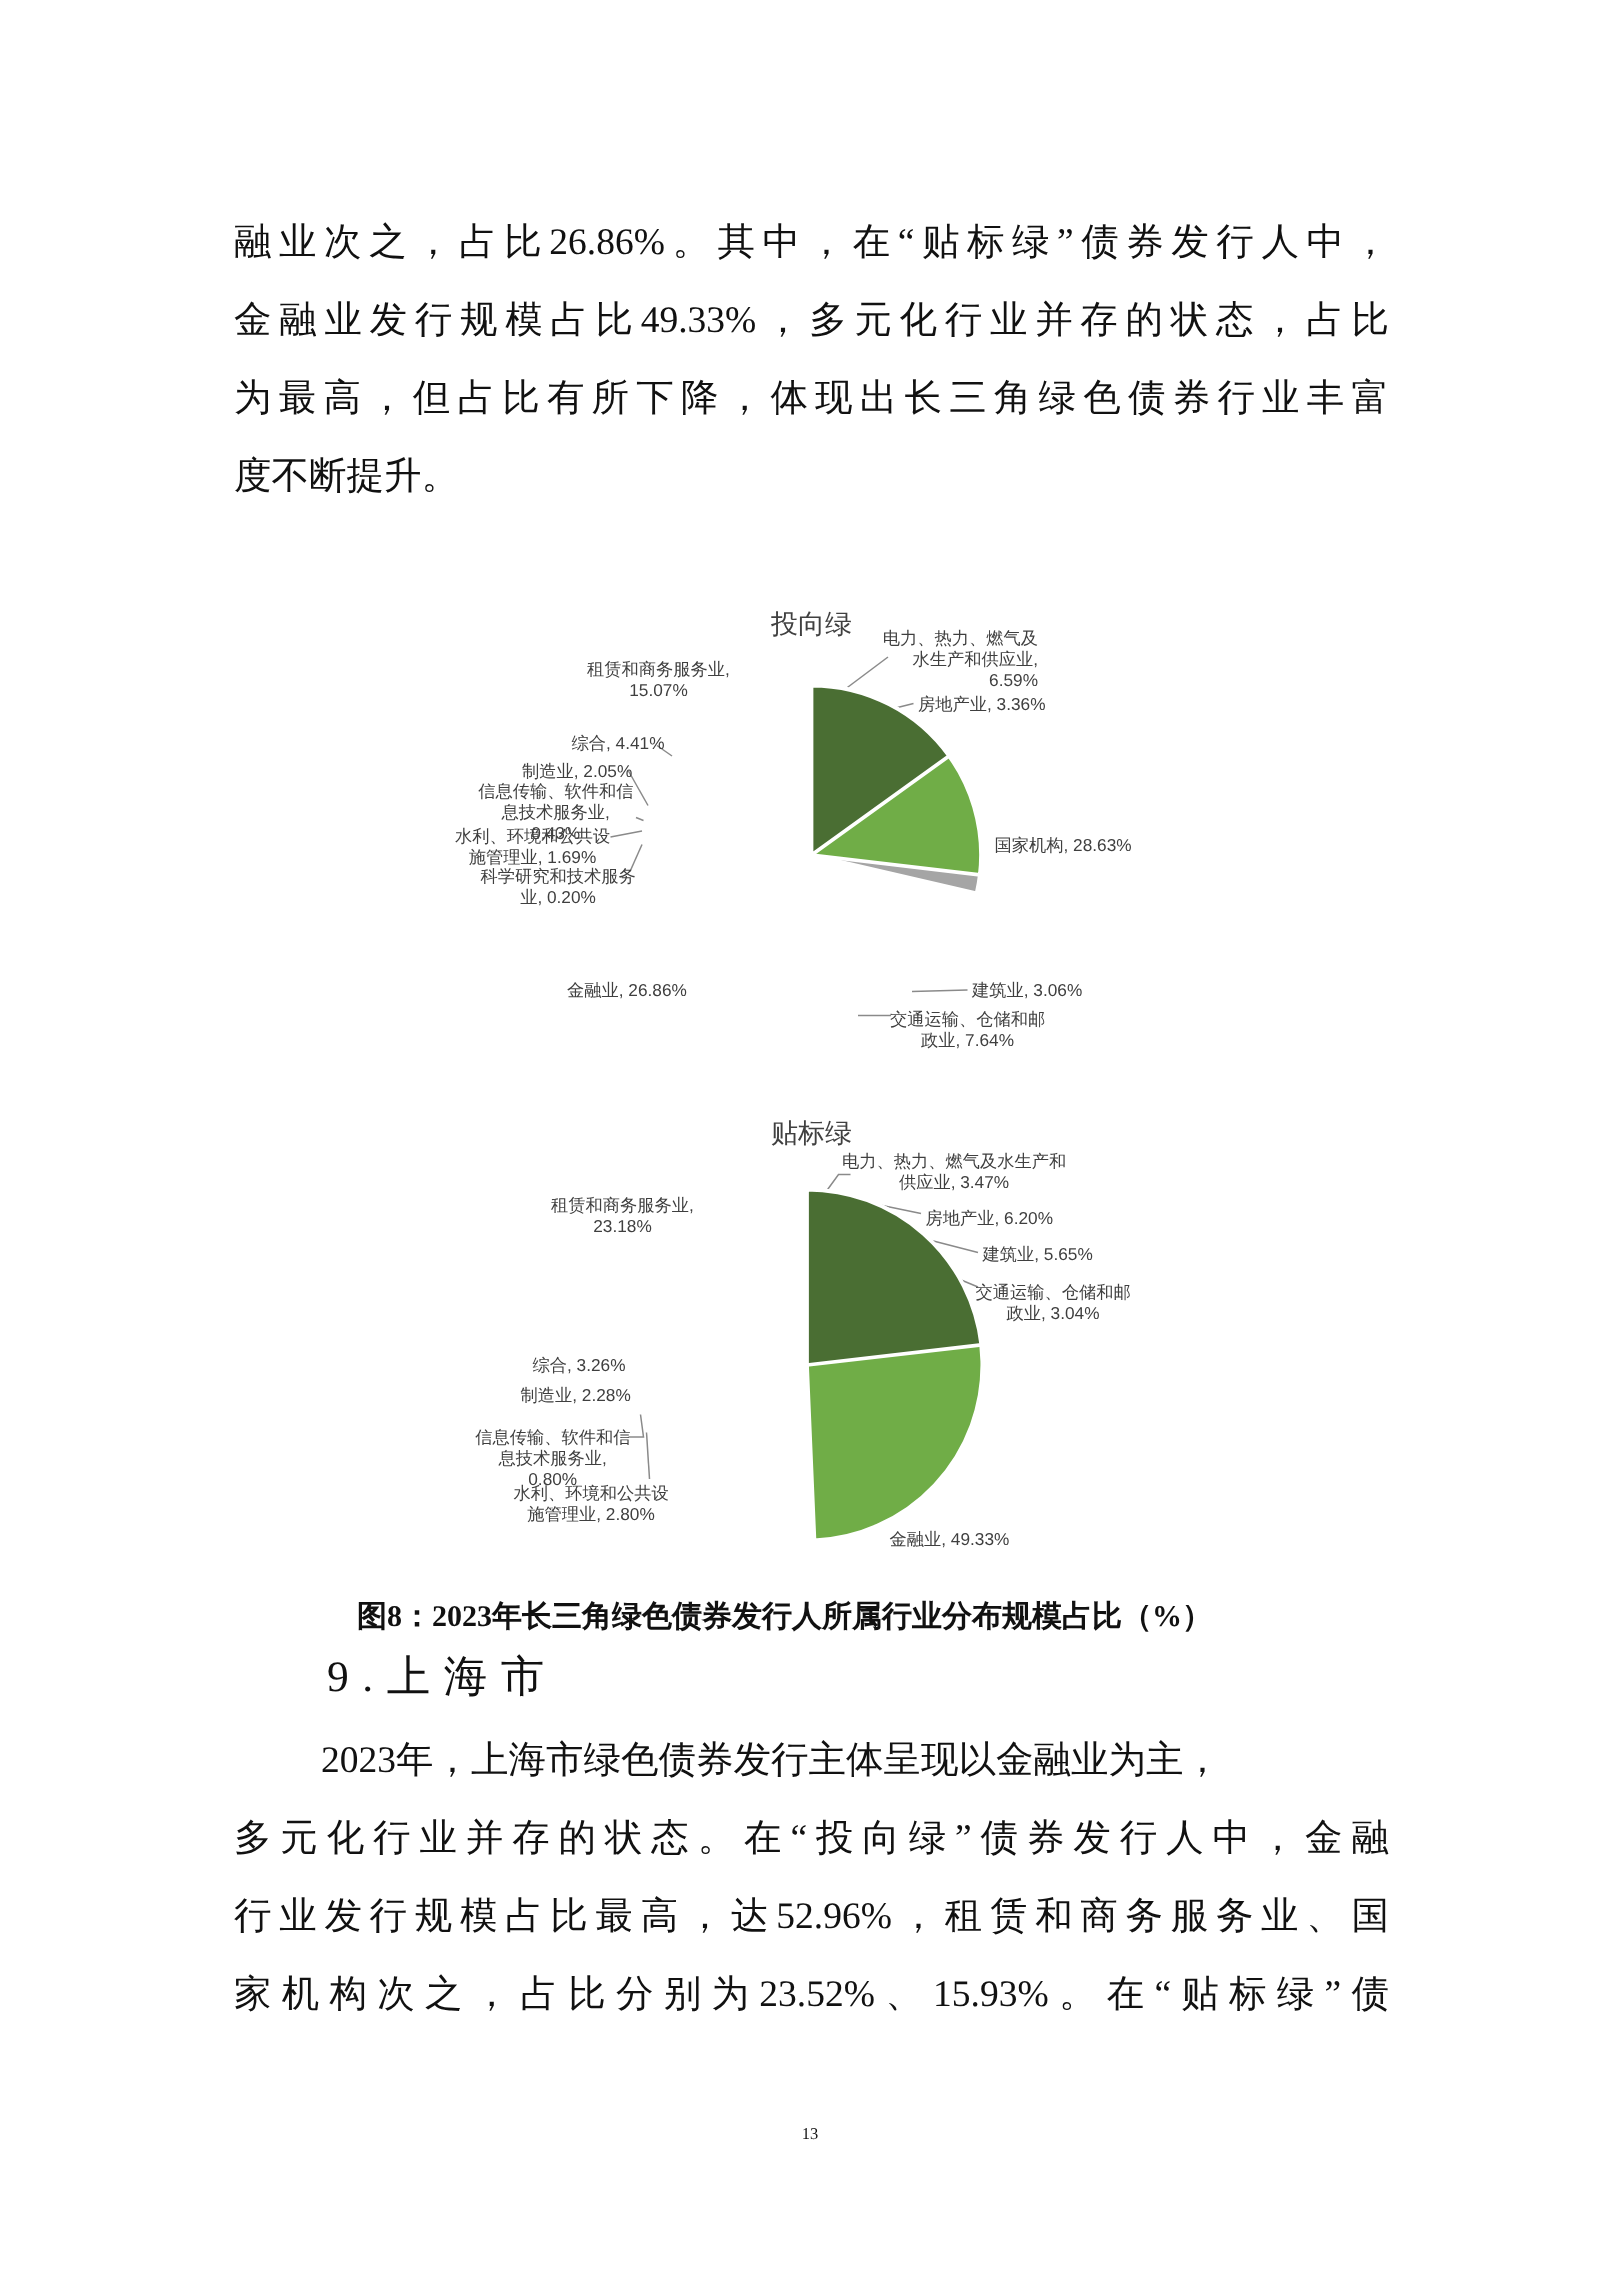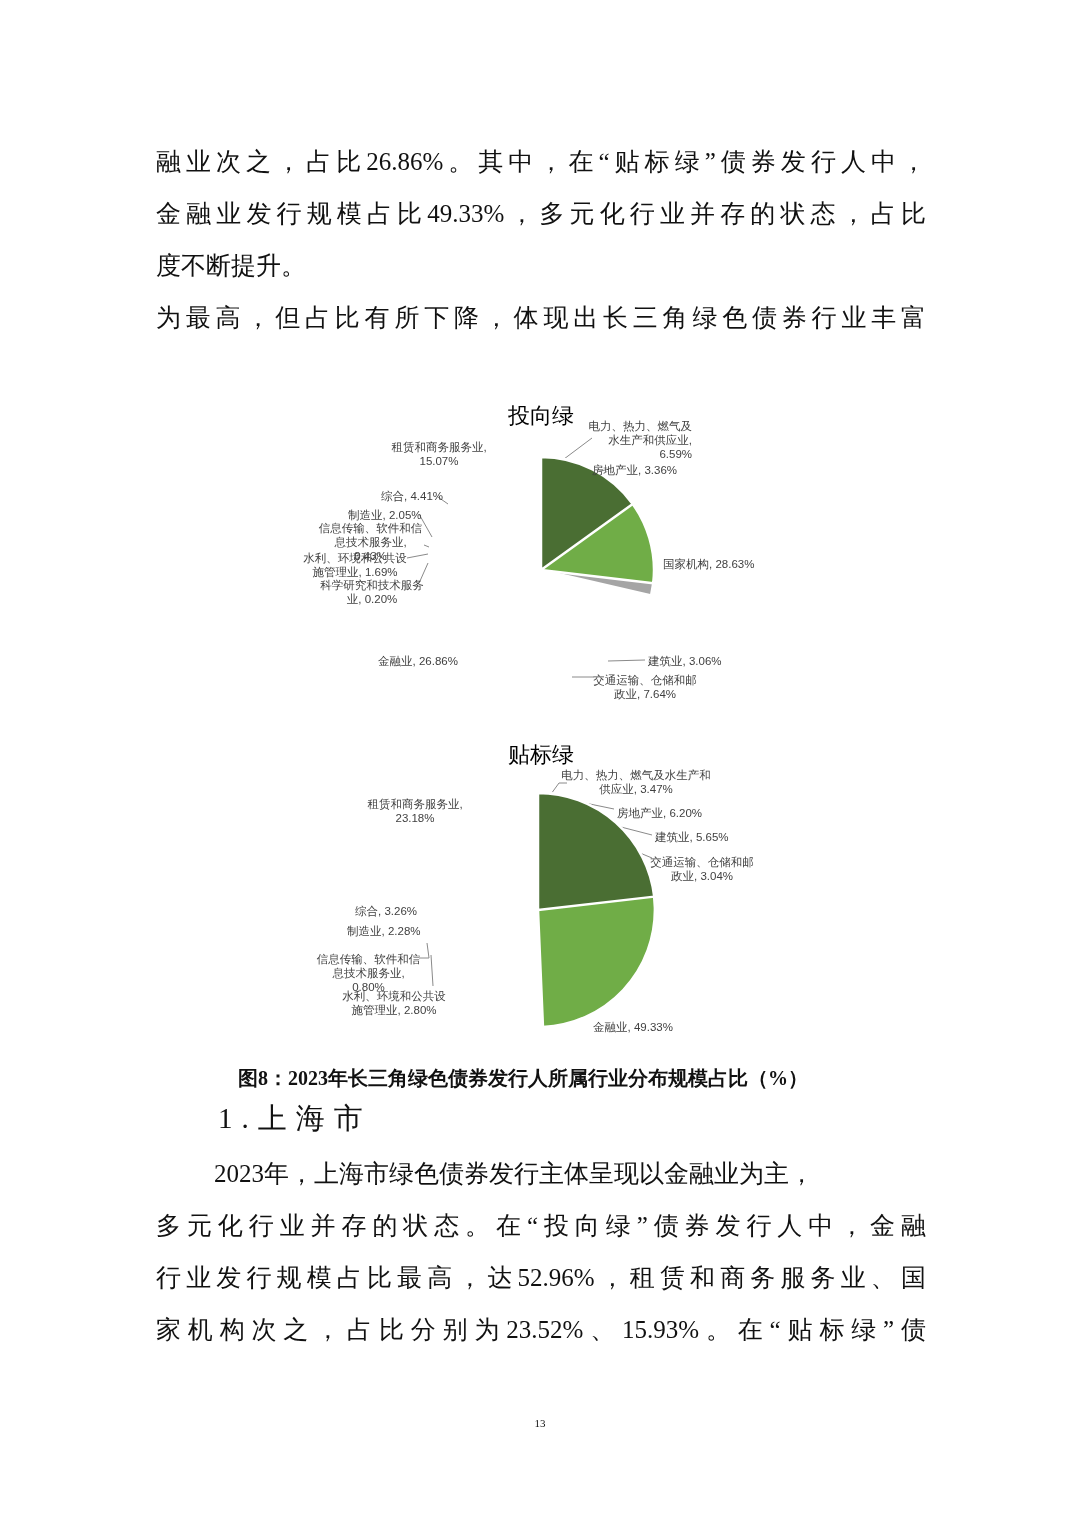--- a/index.html
+++ b/index.html
@@ -7,42 +7,42 @@
         font-family:"Liberation Serif","DejaVu Serif",serif;color:#111;}
   
   .para{position:absolute;left:156px;width:770px;}
   .bline{font-size:25px;line-height:52px;white-space:nowrap;}
   .jl{white-space:normal;text-align:justify;text-align-last:justify;}
   .indent{text-indent:58px;}
   
   .chart{position:absolute;left:0;width:1080px;}
   .chart svg{position:absolute;left:0;top:0;}
   .chart-title{position:absolute;font-family:"Liberation Sans","DejaVu Sans",sans-serif;
-               font-size:22px;line-height:22px;color:#000000;text-align:center;}
+               font-size:18px;line-height:22px;color:#404040;text-align:center;}
   .lbl{position:absolute;font-family:"Liberation Sans","DejaVu Sans",sans-serif;
        font-size:11.5px;line-height:14px;color:#3f3f3f;white-space:pre-line;}
   .leader{fill:none;stroke:#8a8a8a;stroke-width:1;}
   
   .caption{position:absolute;left:226px;top:1065px;font-size:20px;line-height:26px;
            font-weight:bold;white-space:nowrap;margin-left:12px;}
   .heading{position:absolute;left:218px;top:1100px;font-size:29px;line-height:36px;
            letter-spacing:9px;white-space:nowrap;}
   .pagenum{position:absolute;left:0;top:1412px;width:1080px;text-align:center;
            font-size:11px;line-height:22px;}
 </style>
 </head>
 <body>
 
 <div class="page">
 
   <div class="para" style="top:136px;">
     <div class="bline jl">融业次之，占比26.86%。其中，在“贴标绿”债券发行人中，</div>
     <div class="bline jl">金融业发行规模占比49.33%，多元化行业并存的状态，占比</div>
+    <div class="bline jl">为最高，但占比有所下降，体现出长三角绿色债券行业丰富</div>
     <div class="bline">度不断提升。</div>
-    <div class="bline jl">为最高，但占比有所下降，体现出长三角绿色债券行业丰富</div>
   </div>
 
   <div class="chart" style="top:396px;height:330px;">
     <div class="chart-title" style="left:441px;top:9px;width:200px;">投向绿</div>
     <svg width="1080" height="330">
       <g>
         <polyline class="leader" points="564,63 592,42"></polyline>
         <polyline class="leader" points="597,76 609,73"></polyline>
         <polyline class="leader" points="608,265 645,264"></polyline>
         <polyline class="leader" points="572,281 594,281"></polyline>
@@ -63,21 +63,21 @@
           <path d="M 541 174 L 541.00 61.00 A 113 113 0 0 1 552.98 61.64 Z" fill="#A5491C" stroke="#ffffff" stroke-width="2.5" stroke-linejoin="round"></path>
           <path d="M 541 174 L 541.00 61.00 A 113 113 0 0 1 544.05 61.04 Z" fill="#636363" stroke="#ffffff" stroke-width="2.5" stroke-linejoin="round"></path>
           <path d="M 541 174 L 541.00 61.00 A 113 113 0 0 1 555.52 61.94 Z" fill="#9C7A0B" stroke="#ffffff" stroke-width="2.5" stroke-linejoin="round"></path>
           <path d="M 541 174 L 541.00 61.00 A 113 113 0 0 1 571.91 65.31 Z" fill="#2D5F8C" stroke="#ffffff" stroke-width="2.5" stroke-linejoin="round"></path>
           <path d="M 541 174 L 541.00 61.00 A 113 113 0 0 1 632.72 107.99 Z" fill="#4A6E33" stroke="#ffffff" stroke-width="2.5" stroke-linejoin="round"></path>
         </g>
     </svg>
     <div class="lbl" style="left:582px;top:23px;width:110px;text-align:right;">电力、热力、燃气及
 水生产和供应业,
 6.59%</div>
-    <div class="lbl" style="left:592px;top:67px;">房地产业, 3.36%</div>
+    <div class="lbl" style="left:612px;top:67px;">房地产业, 3.36%</div>
     <div class="lbl" style="left:663px;top:161px;">国家机构, 28.63%</div>
     <div class="lbl" style="left:648px;top:258px;">建筑业, 3.06%</div>
     <div class="lbl" style="left:592px;top:277px;width:106px;text-align:center;">交通运输、仓储和邮
 政业, 7.64%</div>
     <div class="lbl" style="left:378px;top:258px;">金融业, 26.86%</div>
     <div class="lbl" style="left:319px;top:182px;width:106px;text-align:center;">科学研究和技术服务
 业, 0.20%</div>
     <div class="lbl" style="left:302px;top:155px;width:106px;text-align:center;">水利、环境和公共设
 施管理业, 1.69%</div>
     <div class="lbl" style="left:317px;top:125px;width:107px;text-align:center;">信息传输、软件和信
@@ -123,21 +123,21 @@
 施管理业, 2.80%</div>
     <div class="lbl" style="left:315px;top:216px;width:107px;text-align:center;">信息传输、软件和信
 息技术服务业, 0.80%</div>
     <div class="lbl" style="left:347px;top:188px;">制造业, 2.28%</div>
     <div class="lbl" style="left:355px;top:168px;">综合, 3.26%</div>
     <div class="lbl" style="left:365px;top:61px;width:100px;text-align:center;">租赁和商务服务业,
 23.18%</div>
   </div>
 
   <div class="caption">图8：2023年长三角绿色债券发行人所属行业分布规模占比（%）</div>
-  <div class="heading">1.上海市</div>
+  <div class="heading">9.上海市</div>
 
   <div class="para" style="top:1148px;">
     <div class="bline indent">2023年，上海市绿色债券发行主体呈现以金融业为主，</div>
     <div class="bline jl">多元化行业并存的状态。在“投向绿”债券发行人中，金融</div>
     <div class="bline jl">行业发行规模占比最高，达52.96%，租赁和商务服务业、国</div>
     <div class="bline jl">家机构次之，占比分别为23.52%、15.93%。在“贴标绿”债</div>
   </div>
 
   <div class="pagenum">13</div>
 

